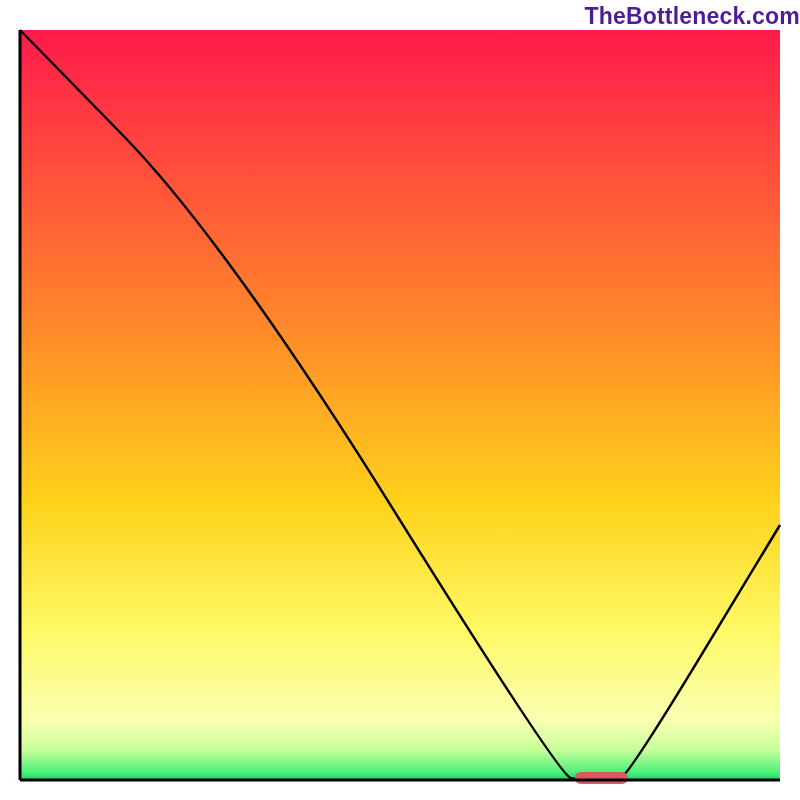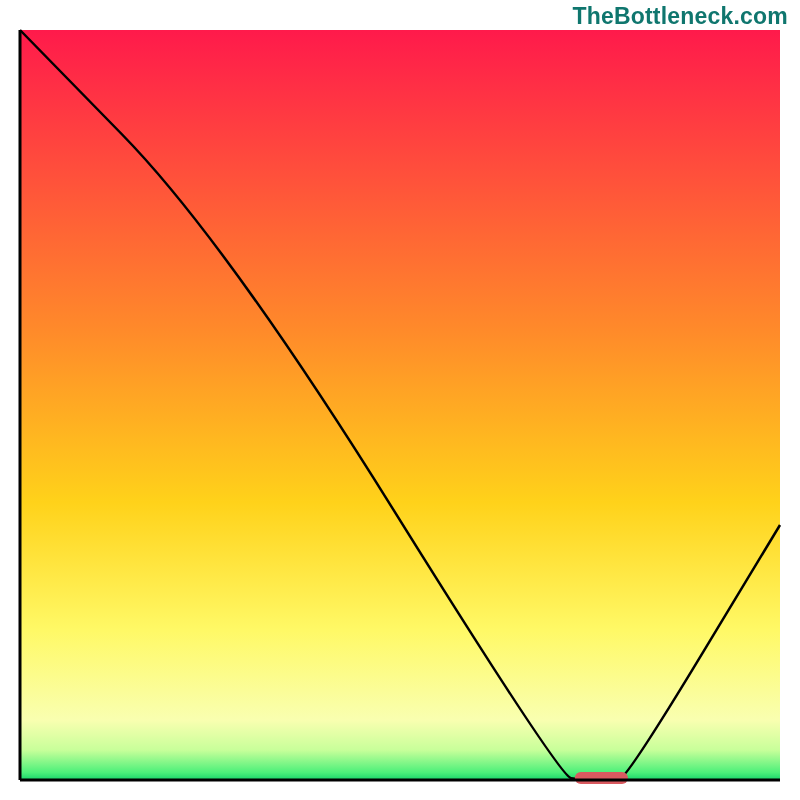--- a/index.html
+++ b/index.html
@@ -11,24 +11,24 @@
     font-family: Arial, Helvetica, sans-serif;
   }
   .chart-container {
     position: relative;
     width: 800px;
     height: 800px;
   }
   .watermark {
     position: absolute;
     top: 3px;
-    right: 12px;
+    right: 0;
     font-size: 23px;
     font-weight: bold;
-    color: #0f766e;
+    color: #4c1d95;
     letter-spacing: 0.2px;
     z-index: 10;
     text-align: right;
   }
   svg {
     display: block;
   }
 </style>
 </head>
 <body>

